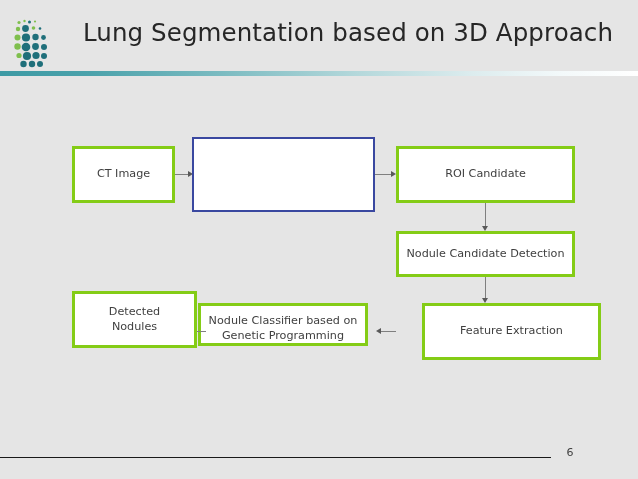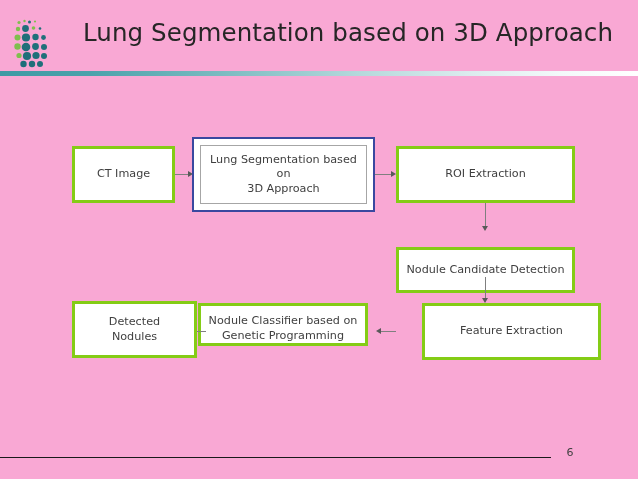--- a/index.html
+++ b/index.html
@@ -14,21 +14,21 @@
     font-family: "Liberation Sans", sans-serif;
     overflow: hidden;
     position: relative;
   }
 
   #slide {
     position: absolute;
     left: 0; top: 0;
     width: 638px;
     height: 479px;
-    background: #f9a8d4;
+    background: #e5e5e5;
   }
 
   
   #header {
     position: absolute;
     left: 0; top: 0;
     width: 638px;
     height: 78px;
   }
 
@@ -216,36 +216,32 @@
 
     <div class="node" style="left:72px; top:146px; width:103px; height:57px;">
       <span class="node-label">CT Image</span>
     </div>
 
     <div class="conn-h" style="left:175px; top:174px; width:13px;"></div>
     <div class="arrow arrow-right" style="left:188px; top:170.5px;"></div>
 
     <div class="node-highlight-frame" style="left:192px; top:137px; width:183px; height:75px;">
     </div>
-    <div class="node-inner" style="left:200px; top:145px; width:167px; height:59px;">
-      <span class="node-label">Lung Segmentation based on
-3D Approach</span>
-    </div>
 
     <div class="conn-h" style="left:375px; top:174px; width:16px;"></div>
     <div class="arrow arrow-right" style="left:391px; top:170.5px;"></div>
 
     <div class="node" style="left:396px; top:146px; width:179px; height:57px;">
-      <span class="node-label">ROI Extraction</span>
+      <span class="node-label">ROI Candidate</span>
     </div>
 
     <div class="conn-v" style="left:485px; top:203px; width:1px; height:23px;"></div>
     <div class="arrow arrow-down" style="left:482px; top:226px;"></div>
 
-    <div class="node" style="left:396px; top:247px; width:179px; height:46px;">
+    <div class="node" style="left:396px; top:231px; width:179px; height:46px;">
       <span class="node-label">Nodule Candidate Detection</span>
     </div>
 
     <div class="conn-v" style="left:485px; top:277px; width:1px; height:21px;"></div>
     <div class="arrow arrow-down" style="left:482px; top:298px;"></div>
 
     <div class="node" style="left:396px; top:303px; width:179px; height:57px;margin-left:26px;">
       <span class="node-label">Feature Extraction</span>
     </div>
 
@@ -253,21 +249,21 @@
     <div class="arrow arrow-left" style="left:376px; top:327.5px;"></div>
 
     <div class="node" style="left:198px; top:303px; width:170px; height:43px;align-items:flex-end;">
       <span class="node-label">Nodule Classifier based on
 Genetic Programming</span>
     </div>
 
     <div class="conn-h" style="left:185px; top:331px; width:21px;"></div>
     <div class="arrow arrow-left" style="left:180px; top:327.5px;"></div>
 
-    <div class="node" style="left:72px; top:301px; width:125px; height:57px;">
+    <div class="node" style="left:72px; top:291px; width:125px; height:57px;">
       <span class="node-label">Detected
 Nodules</span>
     </div>
 
   </div>
 
   <div id="footer-rule"></div>
   <div id="page-number">6</div>
 
 </div>

